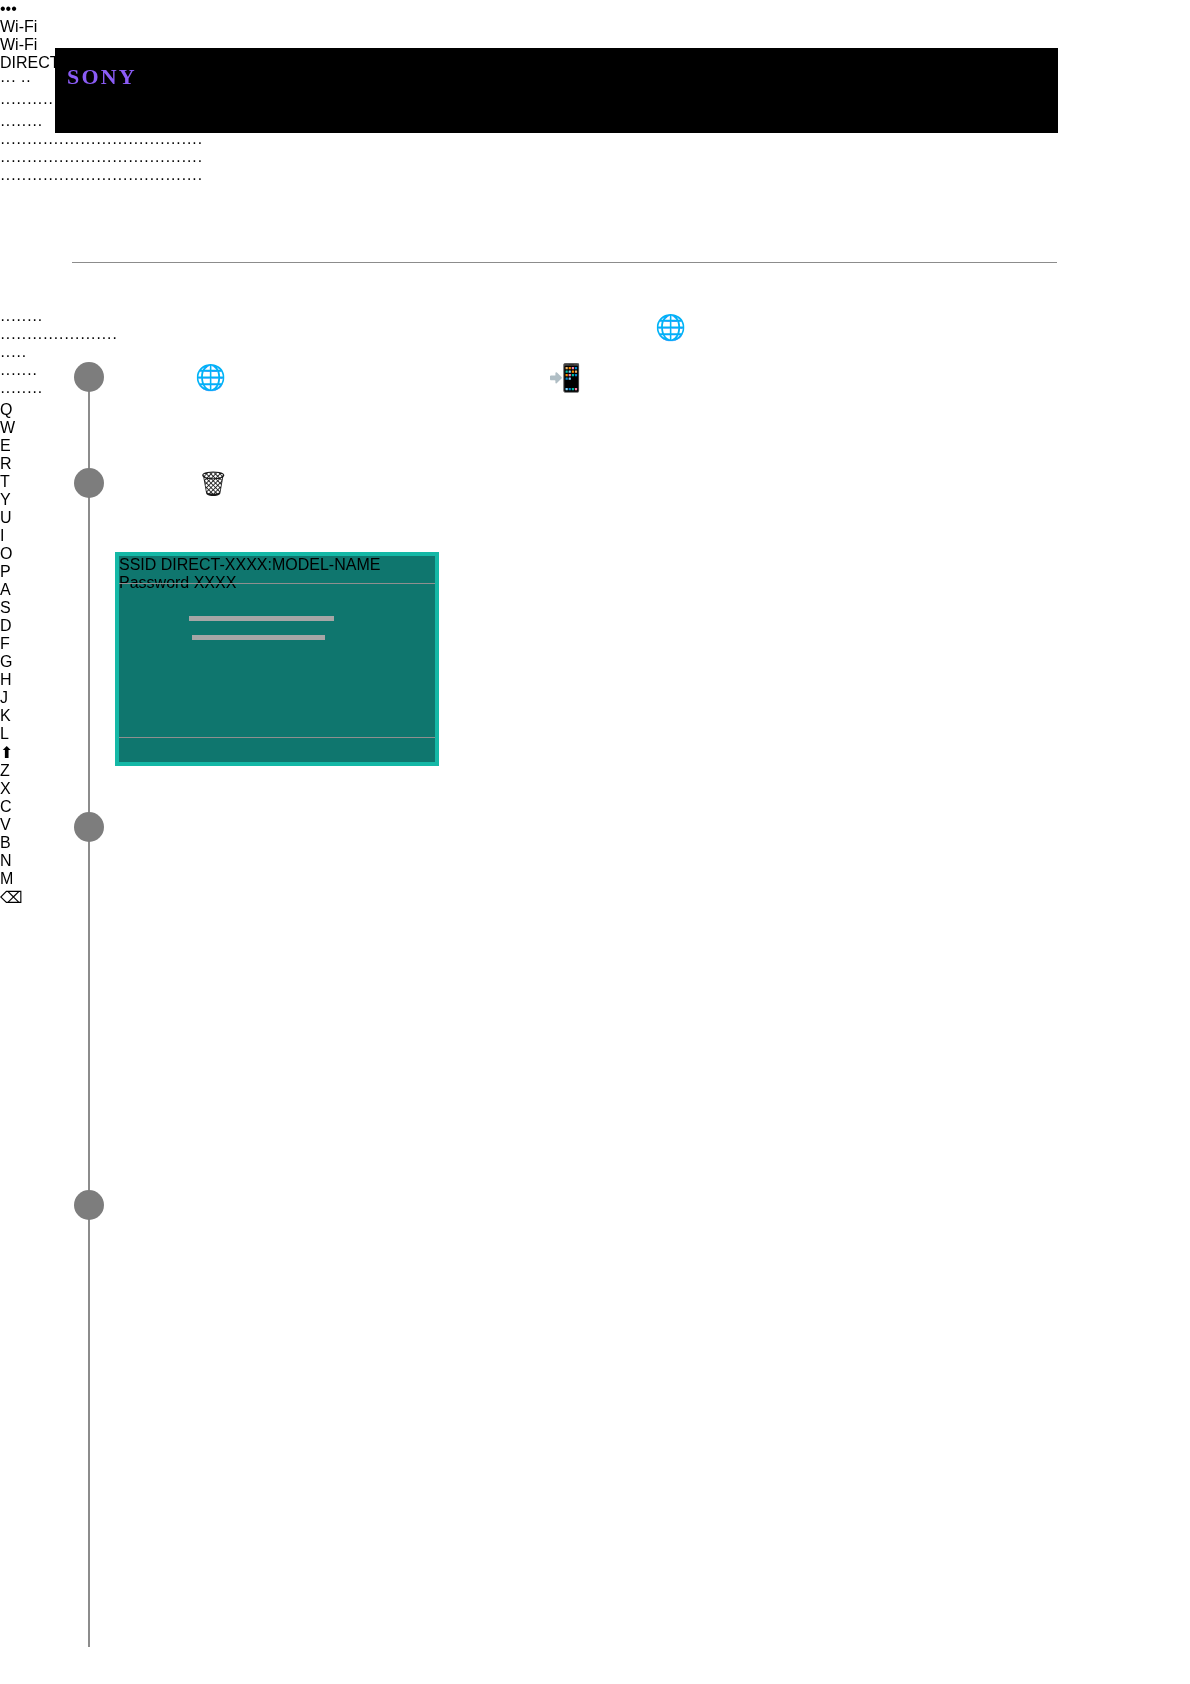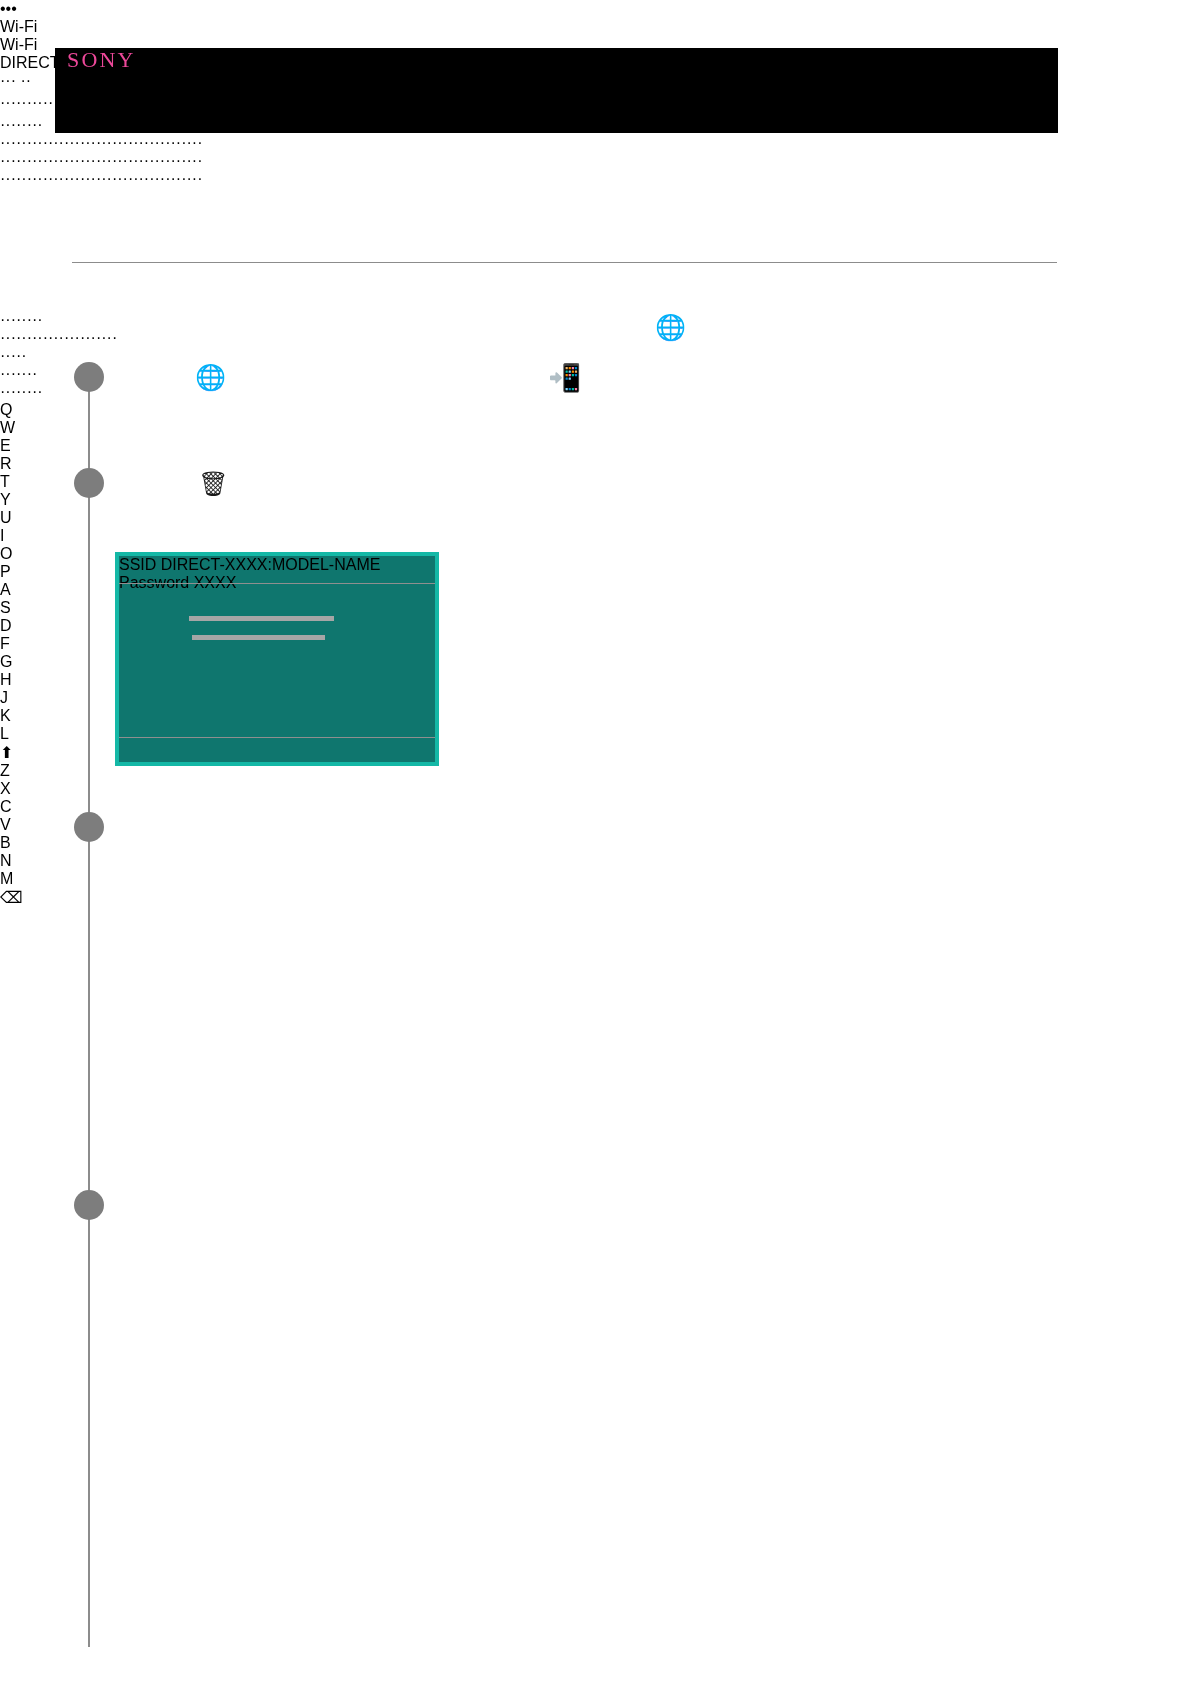--- a/index.html
+++ b/index.html
@@ -18,24 +18,24 @@
 
   
   .header-bar {
     position: absolute;
     left: 55px; top: 48px;
     width: 1003px; height: 85px;
     background: #000000;
   }
   .sony-logo {
     position: absolute;
-    left: 67px; top: 47px;
-    color: #ec4899;
+    left: 67px; top: 64px;
+    color: #8b5cf6;
     font-family: "Liberation Serif", serif;
-    font-weight: normal;
+    font-weight: bold;
     font-size: 22px;
     letter-spacing: 2.2px;
   }
 
   
   .top-rule {
     position: absolute;
     left: 72px; top: 262px;
     width: 985px; height: 1px;
     background: #8c8c8c;

